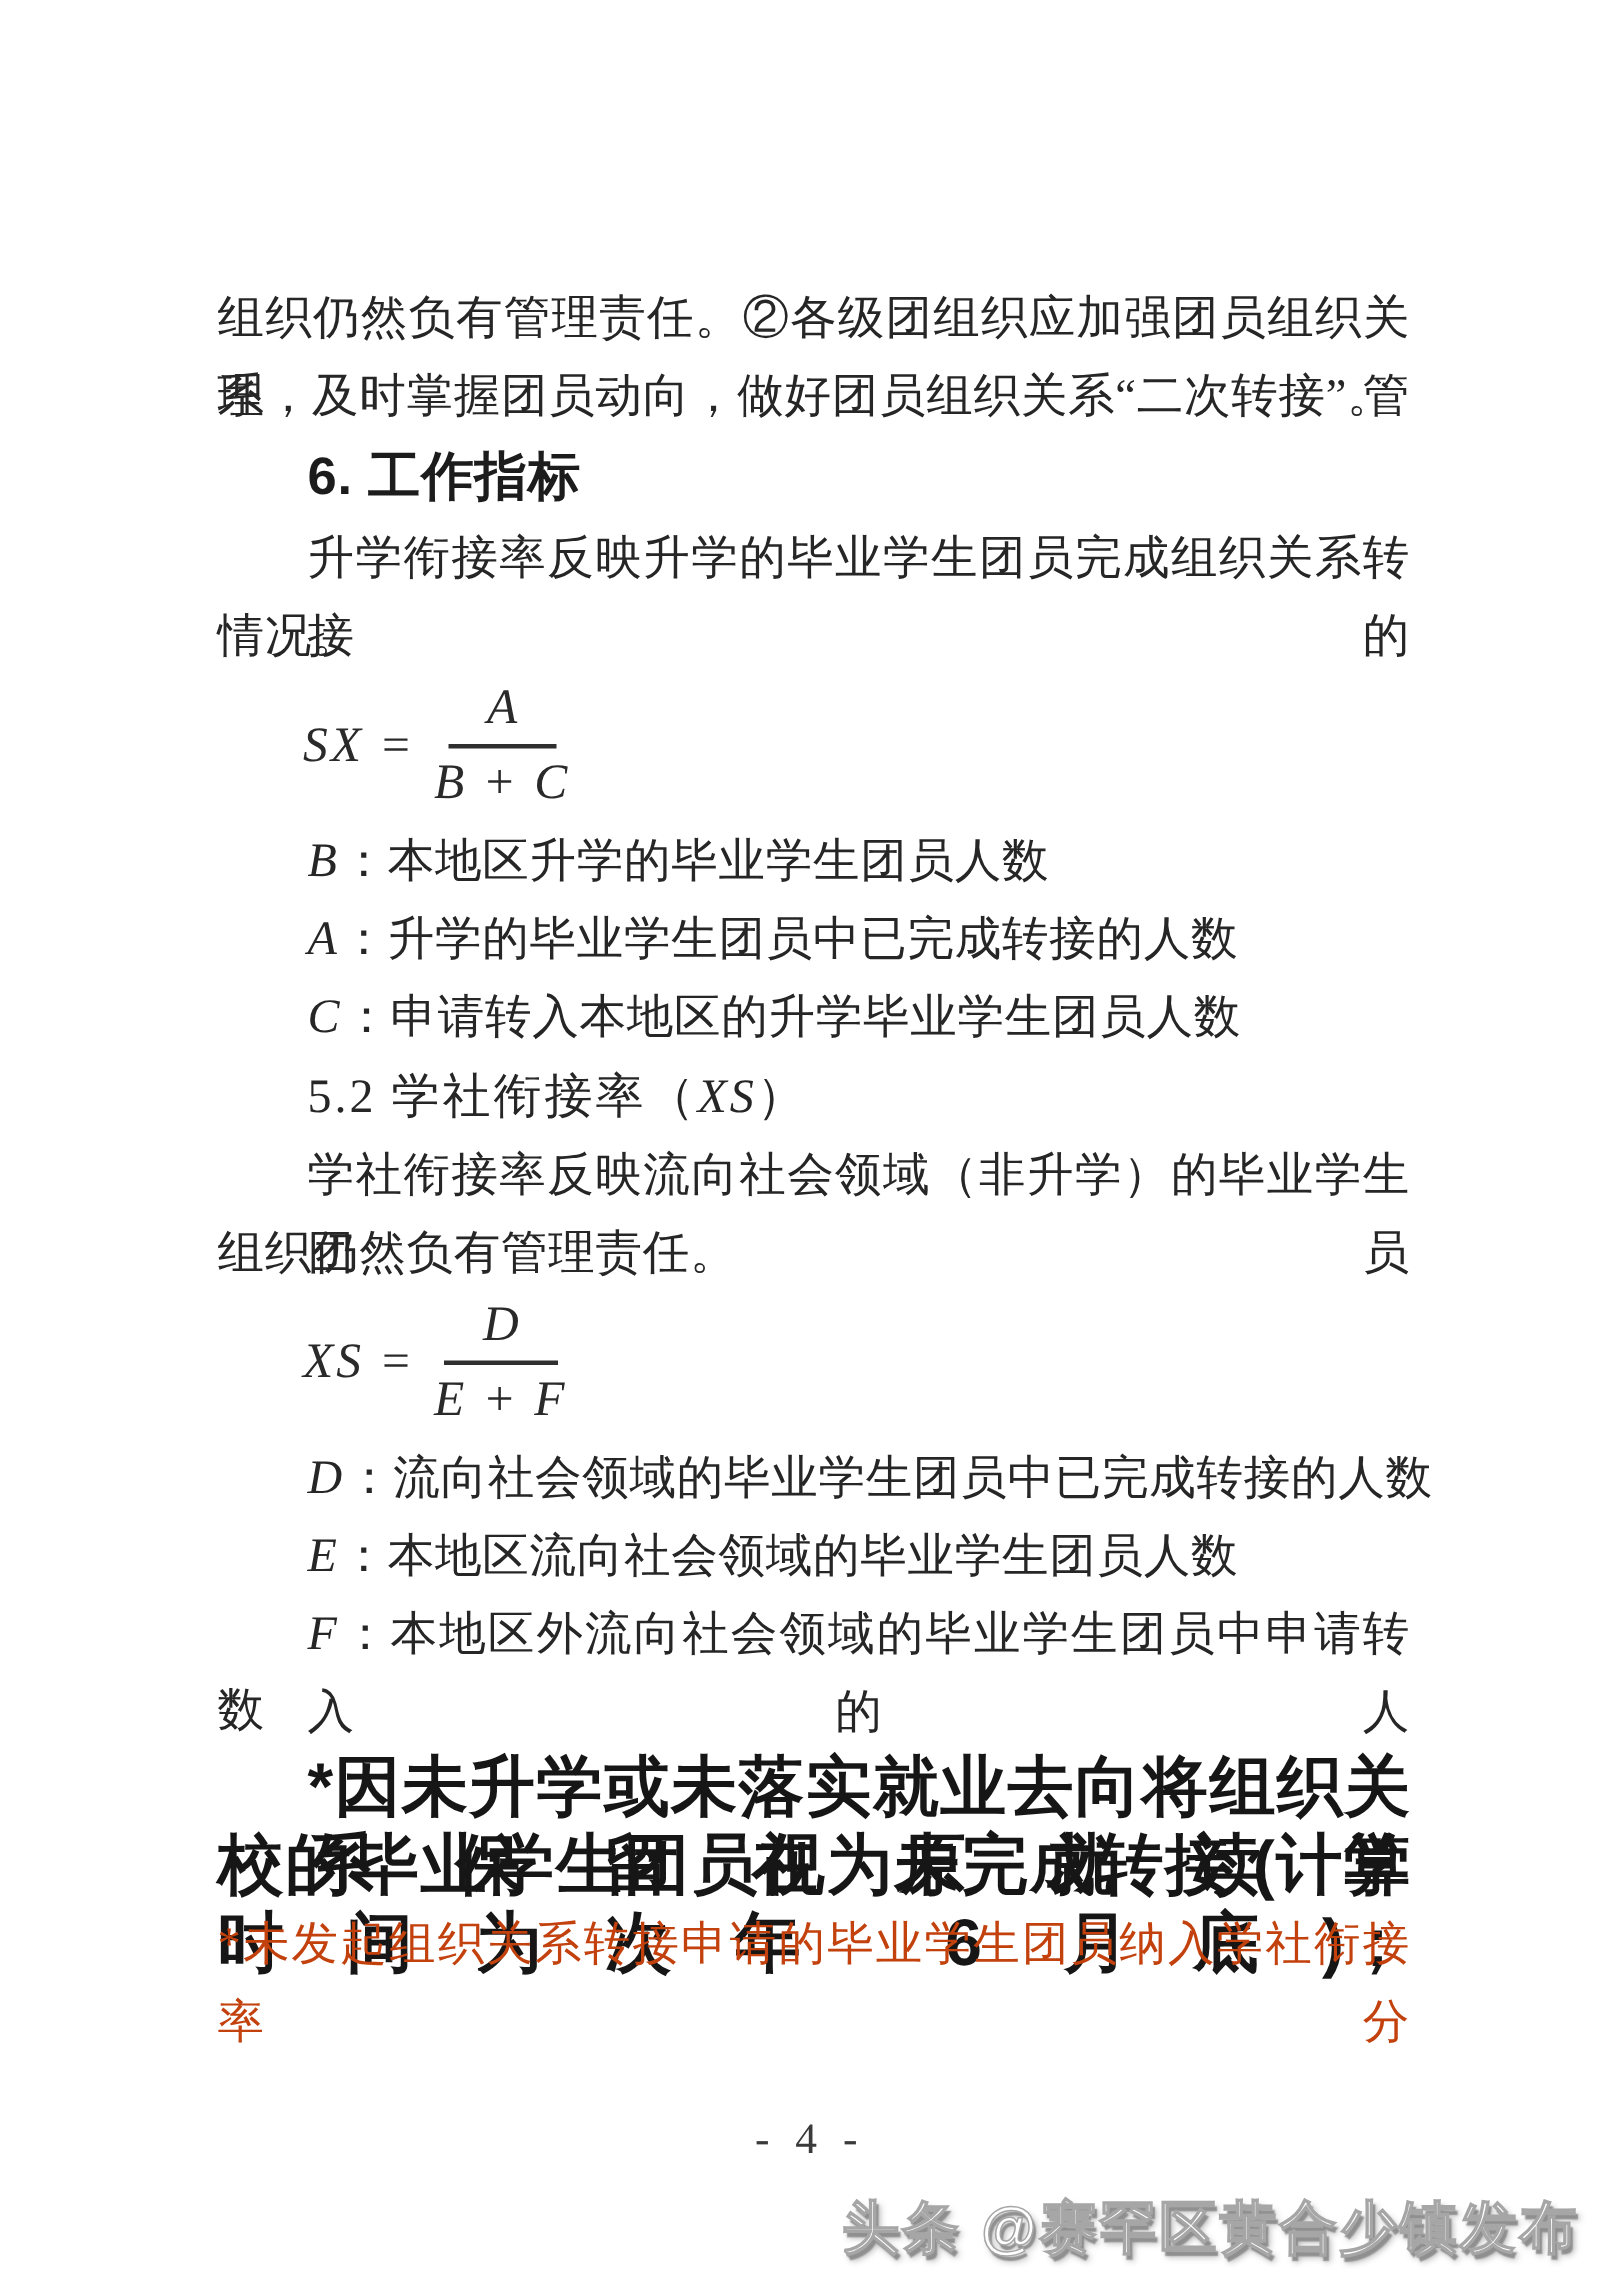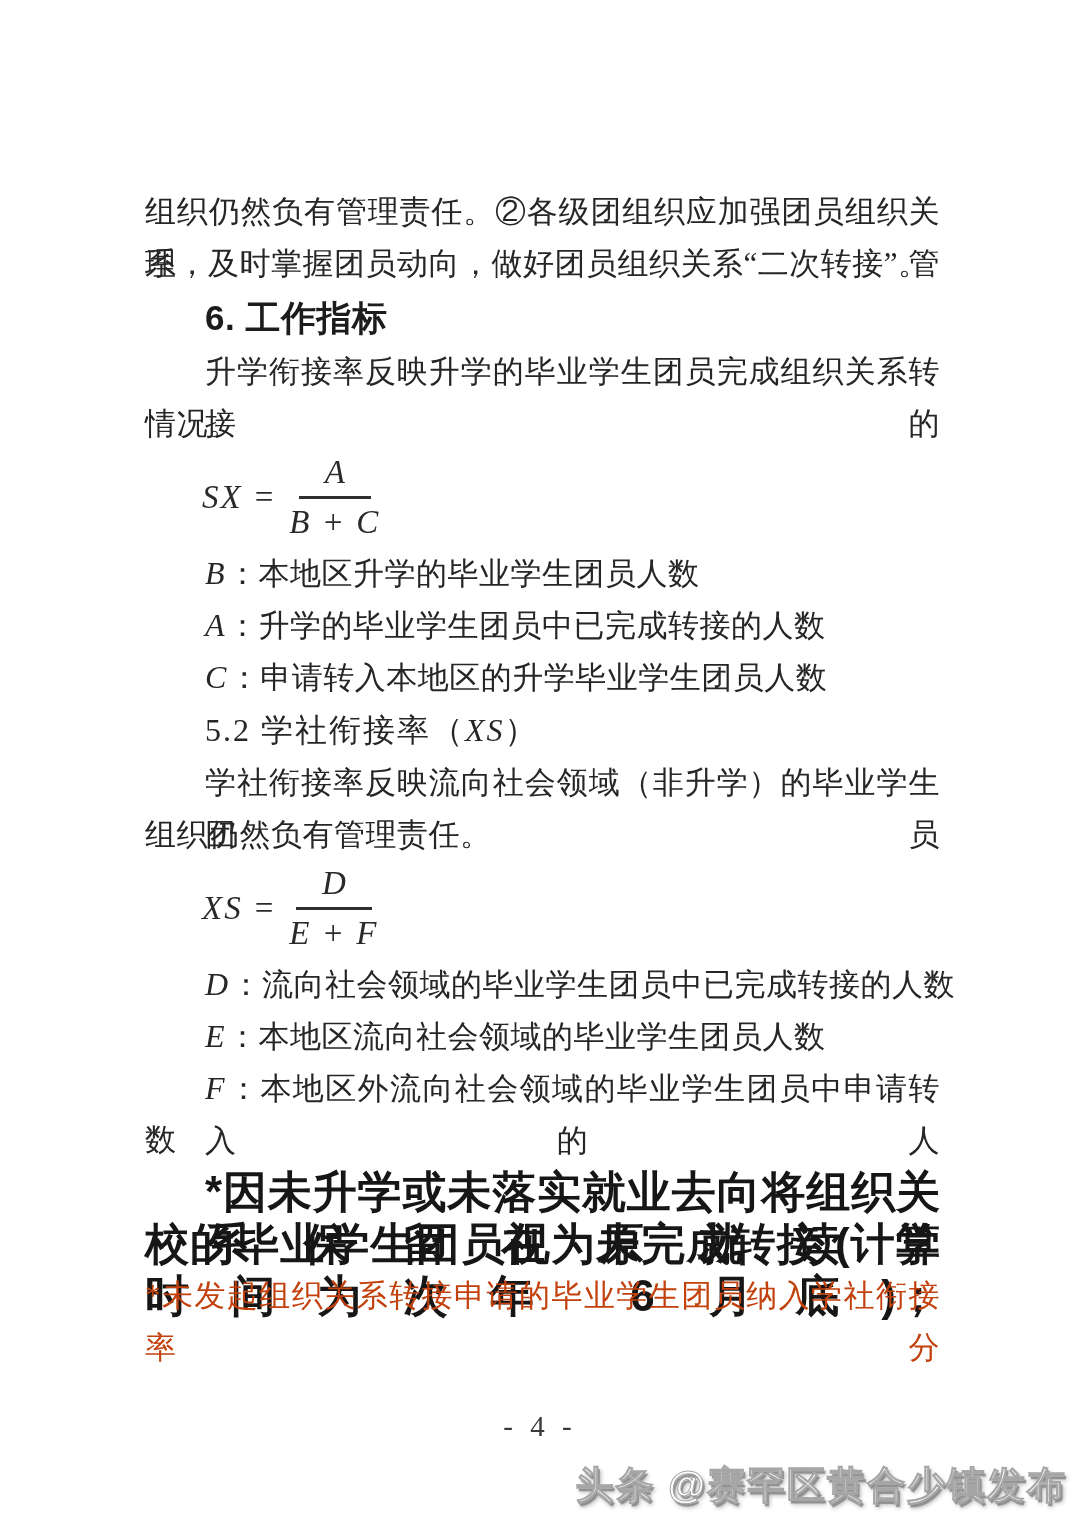--- a/index.html
+++ b/index.html
@@ -84,21 +84,21 @@
     left: 0;
     top: 1410px;
     width: 100%;
     text-align: center;
     font-size: 29px;
     letter-spacing: 5px;
     color: #3a3a3a;
   }
   .watermark {
     position: absolute;
-    right: 13px;
+    right: 27px;
     top: 1460px;
     font-family: "Liberation Sans", "DejaVu Sans", sans-serif;
     font-weight: 700;
     font-size: 38px;
     letter-spacing: 2px;
     color: #ffffff;
     -webkit-text-stroke: 1px #a6a6a6;
     text-shadow: 2px 3px 1px #8f8f8f, 3px 4px 4px rgba(90,90,90,0.45);
     white-space: nowrap;
   }

